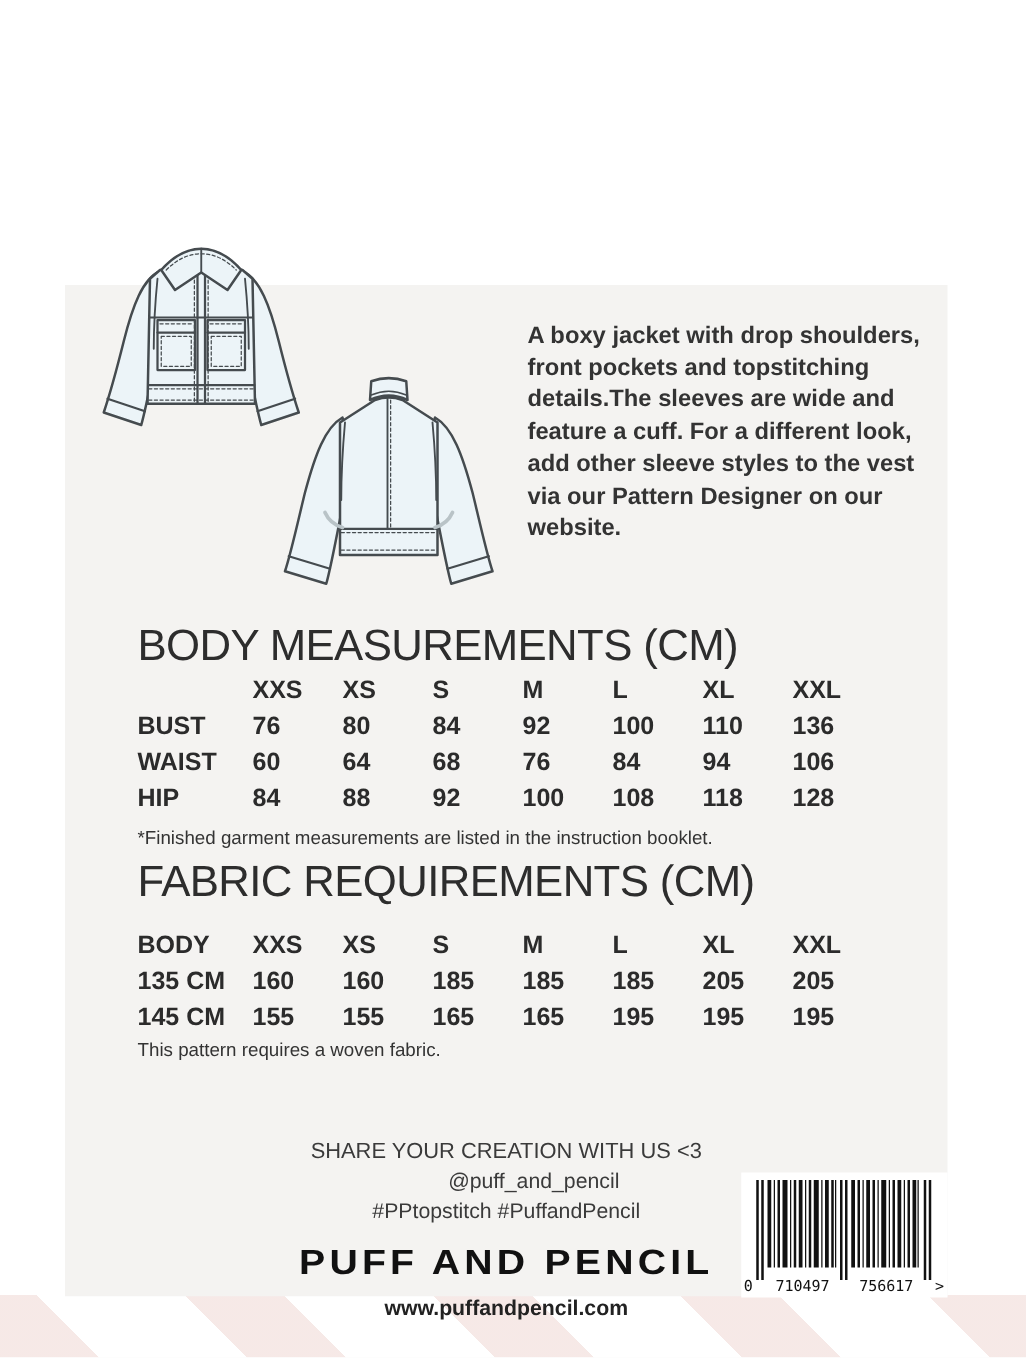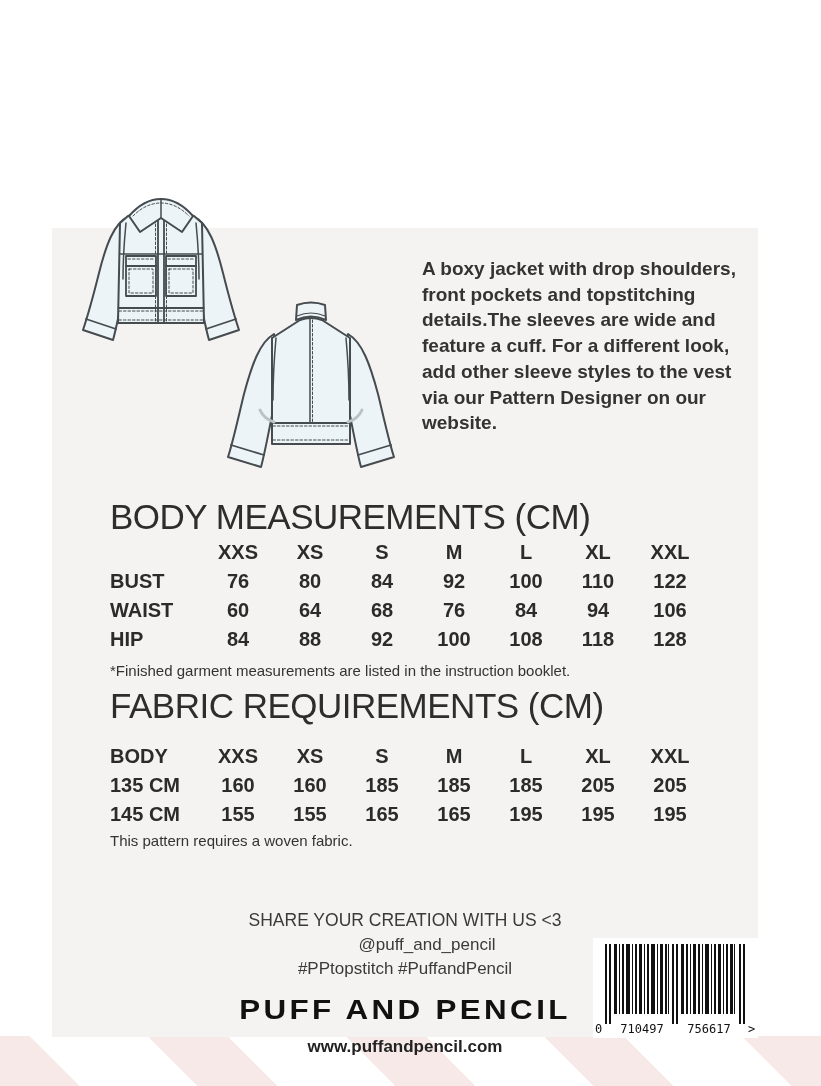--- a/index.html
+++ b/index.html
@@ -56,21 +56,21 @@
   .title-fabric { top: 686px; }
 
   .meas-table { position: absolute; left: 110px; }
   .table-body-meas { top: 538px; }
   .table-fabric { top: 742px; }
   .tr { display: grid; grid-template-columns: 92px repeat(7, 72px); }
   .tr span {
     font-size: 20px;
     font-weight: bold;
     line-height: 29px;
-    text-align: center;
+    text-align: left;
     color: #2b2b2b;
     white-space: nowrap;
   }
   .tr span.label { text-align: left; }
 
   .footnote {
     position: absolute;
     left: 110px;
     font-size: 15px;
     font-weight: 400;
@@ -198,21 +198,21 @@
       <span>XXL</span>
     </div>
     <div class="tr">
       <span class="label">BUST</span>
       <span>76</span>
       <span>80</span>
       <span>84</span>
       <span>92</span>
       <span>100</span>
       <span>110</span>
-      <span>122</span>
+      <span>136</span>
     </div>
     <div class="tr">
       <span class="label">WAIST</span>
       <span>60</span>
       <span>64</span>
       <span>68</span>
       <span>76</span>
       <span>84</span>
       <span>94</span>
       <span>106</span>

